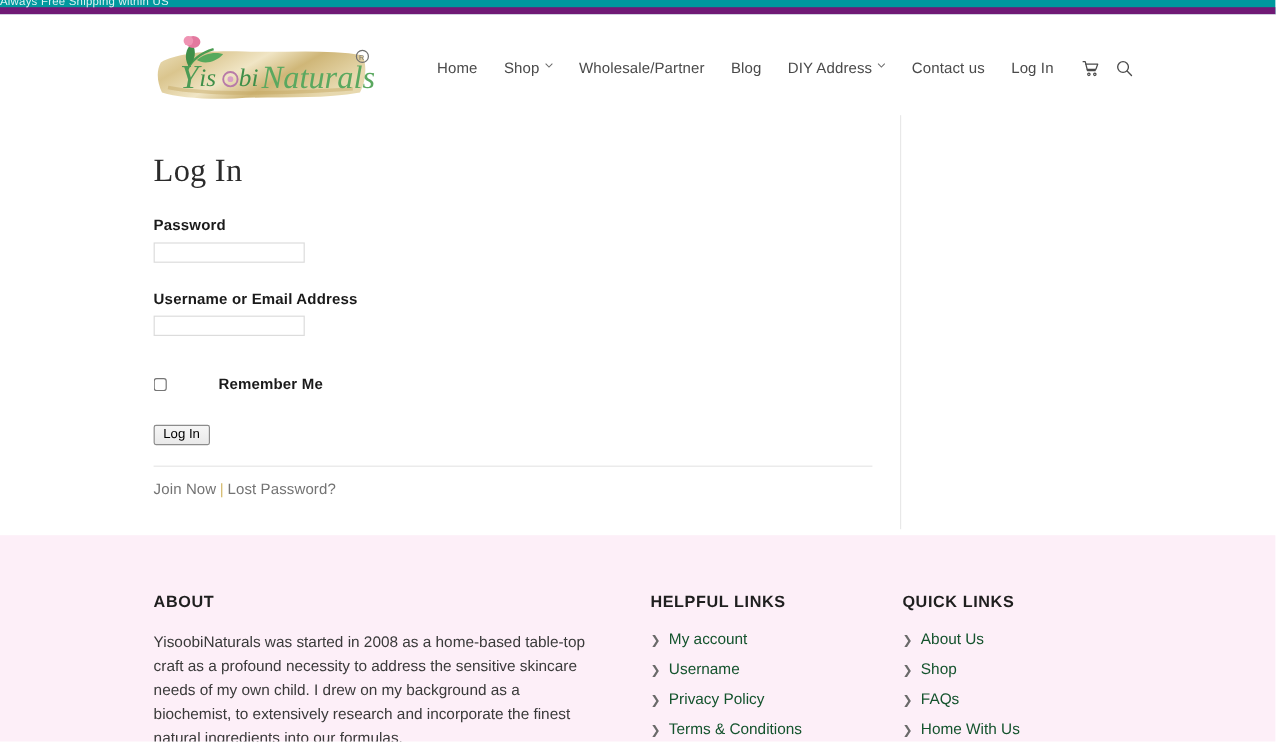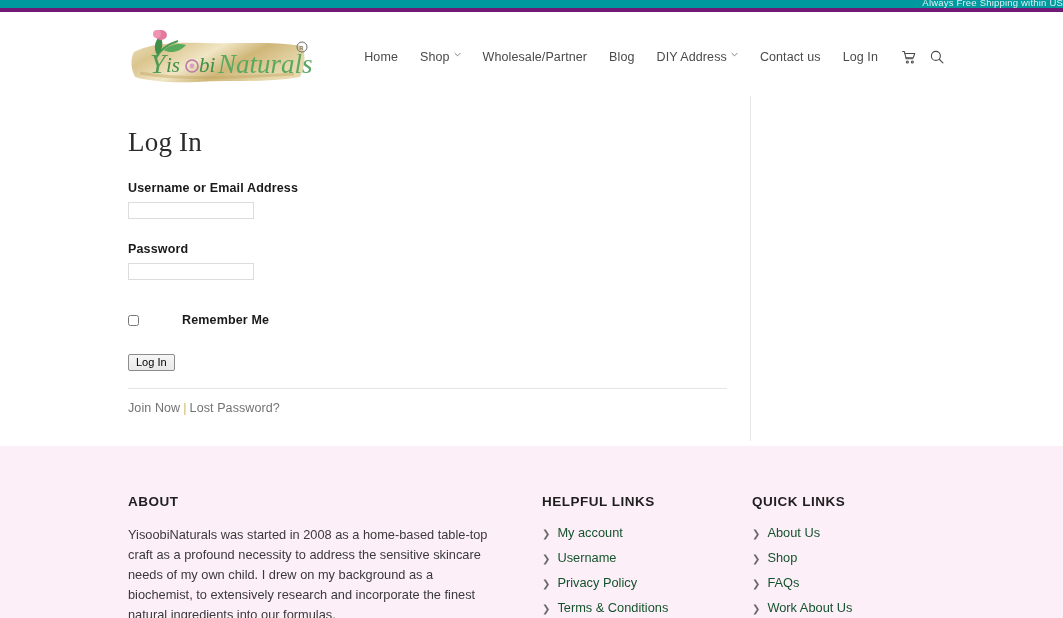--- a/index.html
+++ b/index.html
@@ -17,22 +17,22 @@
     color: #2b2b2b;
     -webkit-font-smoothing: antialiased;
   }
 
   
   .promo-bar {
     height: 12px;
     background: #00999e;
     display: flex;
     align-items: center;
-    justify-content: flex-end;
-    border-bottom: 4px solid #701a75;
+    justify-content: flex-start;
+    border-bottom: 6px solid #701a75;
   }
   .promo-bar .promo-text {
     font-size: 9.5px;
     line-height: 10px;
     color: #dff3f3;
     letter-spacing: .2px;
     white-space: nowrap;
     transform: translateY(-1px);
   }
 
@@ -367,27 +367,27 @@
 
 <main class="content-wrap">
 
   <div class="sidebar-divider"></div>
 
   <section class="login-col">
 
     <h1 class="page-title">Log In</h1>
 
     <div class="field-group">
+      <label class="field-label">Password</label>
+      <input class="text-input" type="password" placeholder="" style="">
+    </div>
+
+    <div class="field-group">
       <label class="field-label">Username or Email Address</label>
       <input class="text-input" type="text" placeholder="" style="">
-    </div>
-
-    <div class="field-group">
-      <label class="field-label">Password</label>
-      <input class="text-input" type="password" placeholder="" style="">
     </div>
 
     <div class="remember-row">
       <input type="checkbox" id="rememberme" style="">
       <label class="remember-label" for="rememberme">Remember Me</label>
     </div>
 
     <div class="submit-row">
       <button class="submit-btn" type="button">Log In</button>
     </div>
@@ -441,19 +441,19 @@
         <li>
           <span class="footer-chevron">❯</span>
           <a>Shop</a>
         </li>
         <li>
           <span class="footer-chevron">❯</span>
           <a>FAQs</a>
         </li>
         <li>
           <span class="footer-chevron">❯</span>
-          <a>Work About Us</a>
+          <a>Home With Us</a>
         </li>
       </ul>
     </div>
 
   </div>
 </footer>
 
 </body></html>

